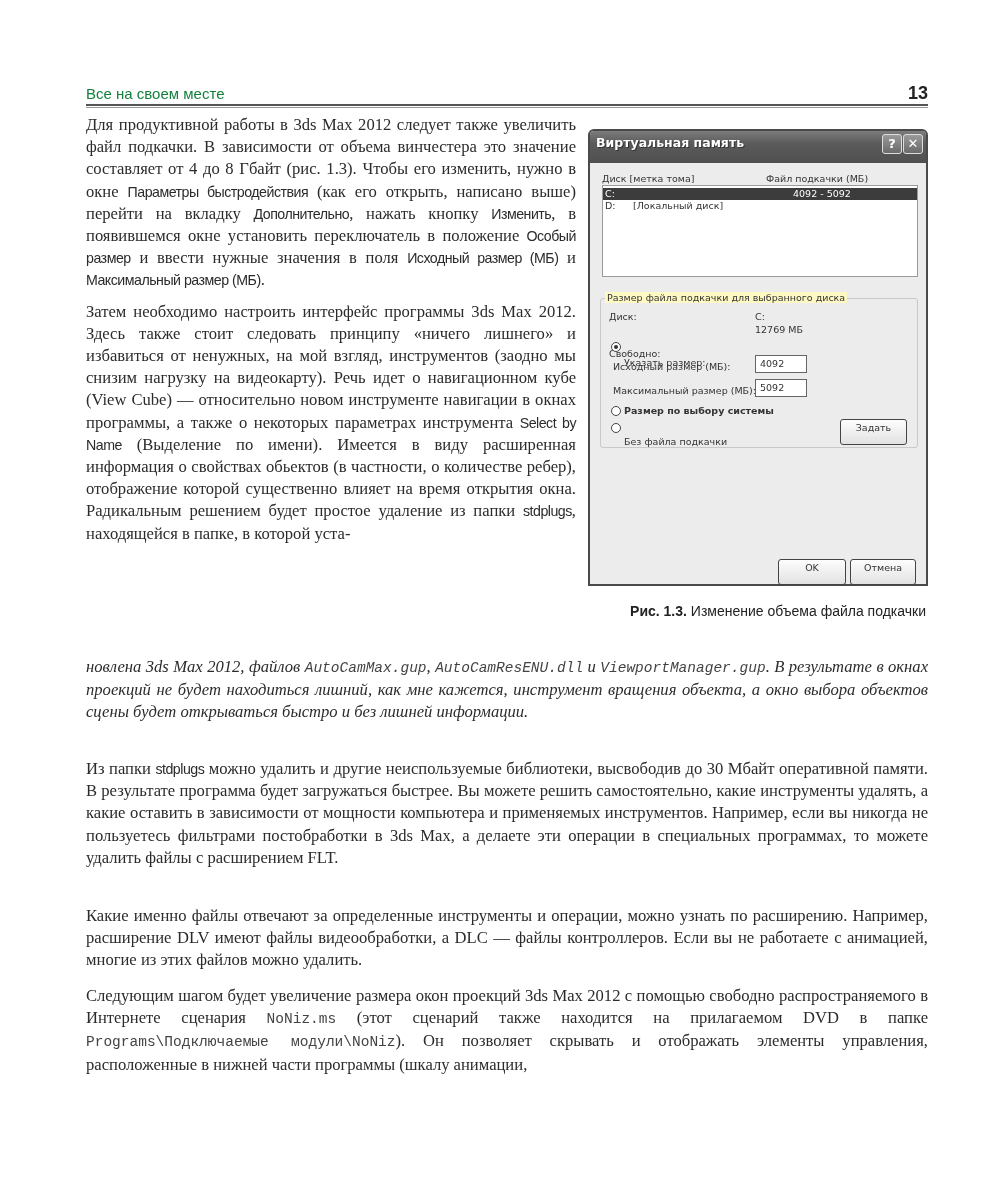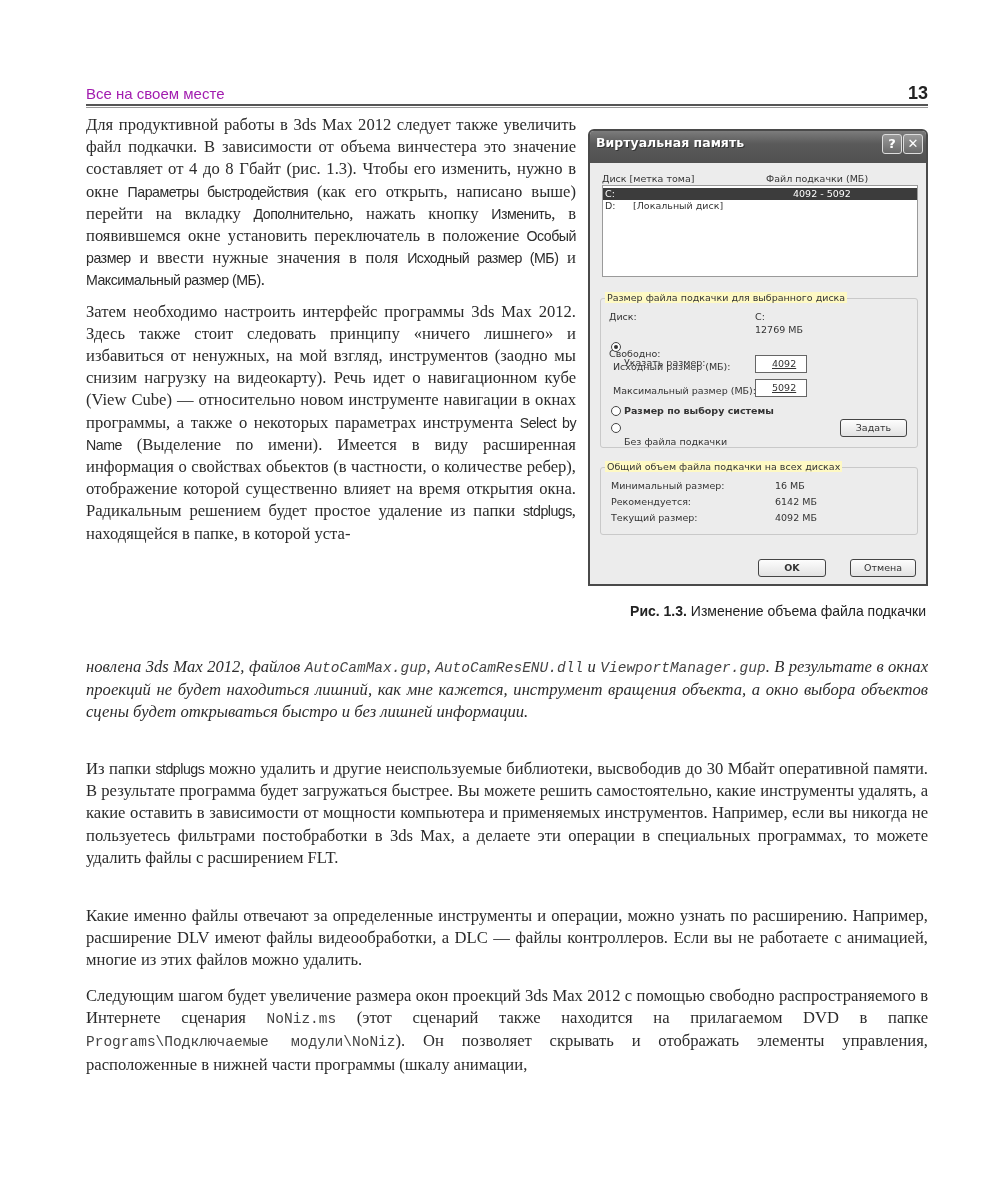--- a/index.html
+++ b/index.html
@@ -1,19 +1,19 @@
 <!DOCTYPE html>
 <html><head>
 <meta charset="utf-8">
 <style>
   html, body { margin: 0; padding: 0; background: #ffffff; }
   body { width: 994px; height: 1200px; position: relative; overflow: hidden; color: #2a2a2a; }
 
   .page-header { position: absolute; left: 86px; top: 84px; width: 842px; height: 22px; }
-  .hdr-title { position: absolute; left: 0; top: 1px; font-family: "Liberation Sans", sans-serif; font-size: 15px; color: #a21caf; }
+  .hdr-title { position: absolute; left: 0; top: 1px; font-family: "Liberation Sans", sans-serif; font-size: 15px; color: #15803d; }
   .hdr-num { position: absolute; right: 0; top: -1px; font-family: "Liberation Sans", sans-serif; font-weight: bold; font-size: 18px; color: #222; }
   .hdr-rule { position: absolute; left: 86px; top: 104px; width: 842px; height: 0; border-top: 2px solid #555; border-bottom: 1px solid #999; padding-top: 1px; }
 
   .body-text { font-family: "Liberation Serif", serif; font-size: 16.6px; line-height: 22.2px; color: #2b2b2b; text-align: justify; }
   .para { margin: 0; }
   .cond { font-family: "Liberation Sans", sans-serif; font-size: 14.2px; letter-spacing: -0.5px; }
   .mono { font-family: "Liberation Mono", monospace; font-size: 14.5px; color: #444; }
 
   .col-left { position: absolute; left: 86px; top: 114px; width: 490px; }
   .col-left .para + .para { margin-top: 9px; }
@@ -32,22 +32,22 @@
   .tb-close { right: 3px; }
 
   .abs { position: absolute; white-space: nowrap; }
   .listbox { position: absolute; left: 12px; top: 54px; width: 314px; height: 90px; background: #fff; border: 1px solid #9a9a9a; }
   .row { position: absolute; left: 0; right: 0; height: 12px; line-height: 12px; }
   .row.sel { background: #3c3c3c; color: #fff; }
   .group { position: absolute; left: 10px; width: 316px; border: 1px solid #c9c9c9; border-radius: 3px; }
   .group-legend { position: absolute; top: -7px; left: 4px; background: #fef9c3; padding: 0 2px; }
   .radio { position: absolute; width: 10px; height: 10px; border: 1px solid #444; border-radius: 50%; background: #fff; box-sizing: border-box; }
   .radio.on::after { content: ""; position: absolute; left: 2px; top: 2px; width: 4px; height: 4px; border-radius: 50%; background: #333; }
-  .field { position: absolute; width: 52px; height: 18px; border: 1px solid #666; background: #fff; box-sizing: border-box; padding: 2px 16px; text-decoration: underline; }
-  .btn { position: absolute; height: 18px; border: 1px solid #444; border-radius: 3px; background: linear-gradient(#fdfdfd, #e2e2e2); text-align: center; line-height: 16px; box-sizing: border-box; }
+  .field { position: absolute; width: 52px; height: 18px; border: 1px solid #666; background: #fff; box-sizing: border-box; padding: 2px 4px; }
+  .btn { position: absolute; height: 26px; border: 1px solid #444; border-radius: 3px; background: linear-gradient(#fdfdfd, #e2e2e2); text-align: center; line-height: 16px; box-sizing: border-box; }
 
   .caption { position: absolute; left: 600px; top: 602px; width: 326px; text-align: right; font-family: "Liberation Sans", sans-serif; font-size: 14px; line-height: 19px; color: #222; }
   .caption b { font-weight: bold; }
 </style>
 </head>
 <body>
 
 <div class="page-header">
   <span class="hdr-title">Все на своем месте</span>
   <span class="hdr-num">13</span>
@@ -126,29 +126,20 @@
 
     <span class="radio" style="left:10px; top:107px;"></span>
     <span class="abs" style="left:23px; top:106px;font-weight:bold;">Размер по выбору системы</span>
 
     <span class="radio" style="left:10px; top:124px;"></span>
     <span class="abs" style="left:23px; top:137px;">Без файла подкачки</span>
 
     <span class="btn" style="left:239px; top:120px; width:67px;">Задать</span>
   </div>
 
-  <div class="group" style="top:336px; height:66px;">
-    <span class="group-legend">Общий объем файла подкачки на всех дисках</span>
-    <span class="abs" style="left:10px; top:12px;">Минимальный размер:</span>
-    <span class="abs" style="left:174px; top:12px;">16 МБ</span>
-    <span class="abs" style="left:10px; top:28px;">Рекомендуется:</span>
-    <span class="abs" style="left:174px; top:28px;">6142 МБ</span>
-    <span class="abs" style="left:10px; top:44px;">Текущий размер:</span>
-    <span class="abs" style="left:174px; top:44px;">4092 МБ</span>
-  </div>
 
-  <span class="btn" style="left:168px; top:428px; width:68px;font-weight:bold;">OK</span>
+  <span class="btn" style="left:188px; top:428px; width:68px;">OK</span>
   <span class="btn" style="left:260px; top:428px; width:66px;">Отмена</span>
 </div>
 
 <div class="caption">
   <b>Рис. 1.3.</b><span> Изменение объема файла подкачки</span>
 </div>
 
 </body></html>

